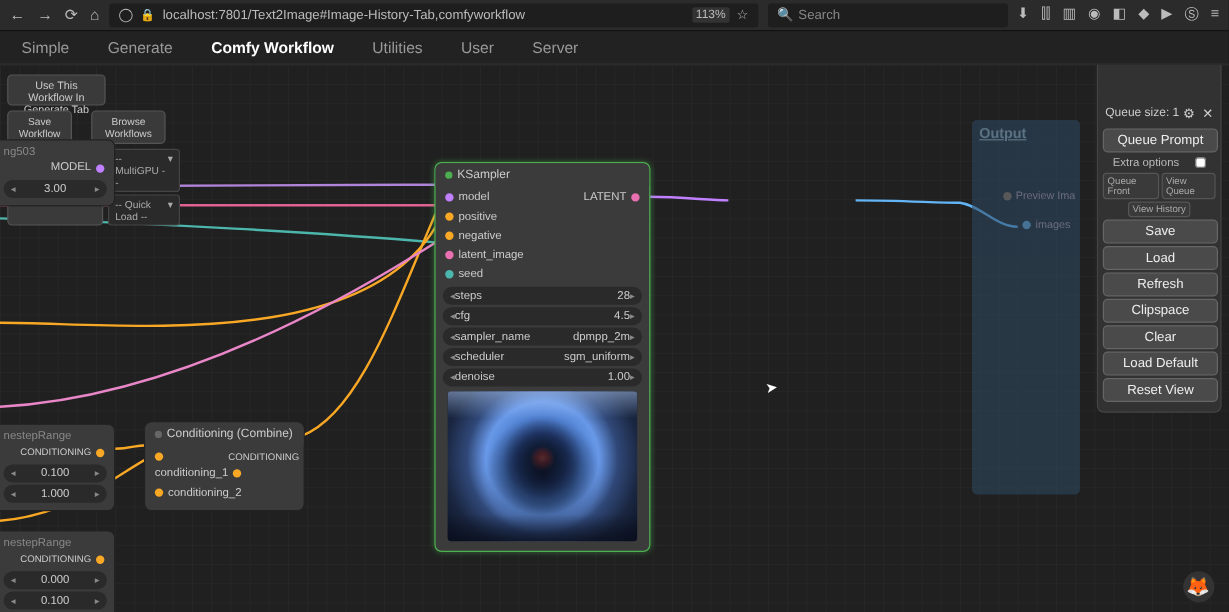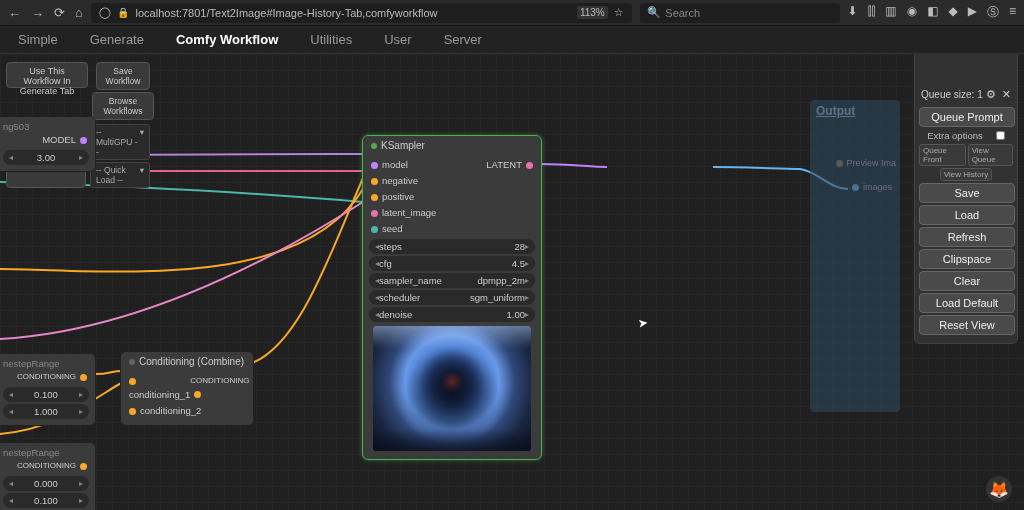--- a/index.html
+++ b/index.html
@@ -136,21 +136,21 @@
     <path d="M 0 285 C 90 280, 210 245, 363 148" stroke="#e986c8"></path>
     <path d="M 96 320 C 110 320, 110 317, 123 317" stroke="#f9a825"></path>
     <path d="M 0 380 C 60 375, 100 340, 123 328" stroke="#f9a825"></path>
     <path d="M 540 110 C 570 110, 590 113, 607 113" stroke="#c080ff"></path>
     <path d="M 713 113 C 750 113, 780 115, 800 115" stroke="#64b5f6"></path>
     <path d="M 800 115 C 817 117, 830 135, 848 135" stroke="#64b5f6"></path>
   </svg>
 
   <div class="control-box">
     <div class="ctrl-btn wide" style="height:26px;line-height:10px;">Use This Workflow In Generate Tab</div>
-    <div style="display:flex;flex-direction:column;gap:2px;align-items:center;">
+    <div style="display:flex;flex-direction:row;gap:16px;">
       <div class="ctrl-btn small">Save Workflow</div>
       <div class="ctrl-btn small" style="width:62px">Browse Workflows</div>
     </div>
     <div class="ctrl-btn full">Import From Generate Tab</div>
     <div style="display:flex;flex-direction:column;gap:2px;">
       <div class="ctrl-drop">
           <span>-- MultiGPU --</span>
           <span>▾</span>
         </div>
       <div class="ctrl-drop">
@@ -229,24 +229,24 @@
     <div class="node-header">
         <span class="dot" style="background:#4caf50;"></span>
         <span>KSampler</span>
       </div>
     <div class="node-body">
       <div class="node-row">
           <span><span class="port purple"></span><span>model</span></span>
           <span><span>LATENT</span><span class="port pink out"></span></span>
         </div>
       <div class="node-row">
+          <span><span class="port orange"></span><span>positive</span></span>
+        </div>
+      <div class="node-row">
           <span><span class="port orange"></span><span>negative</span></span>
-        </div>
-      <div class="node-row">
-          <span><span class="port orange"></span><span>positive</span></span>
         </div>
       <div class="node-row">
           <span><span class="port pink"></span><span>latent_image</span></span>
         </div>
       <div class="node-row">
           <span><span class="port teal"></span><span>seed</span></span>
         </div>
       <div class="param-row">
           <span class="arrow">◂</span>
           <span>steps</span>

